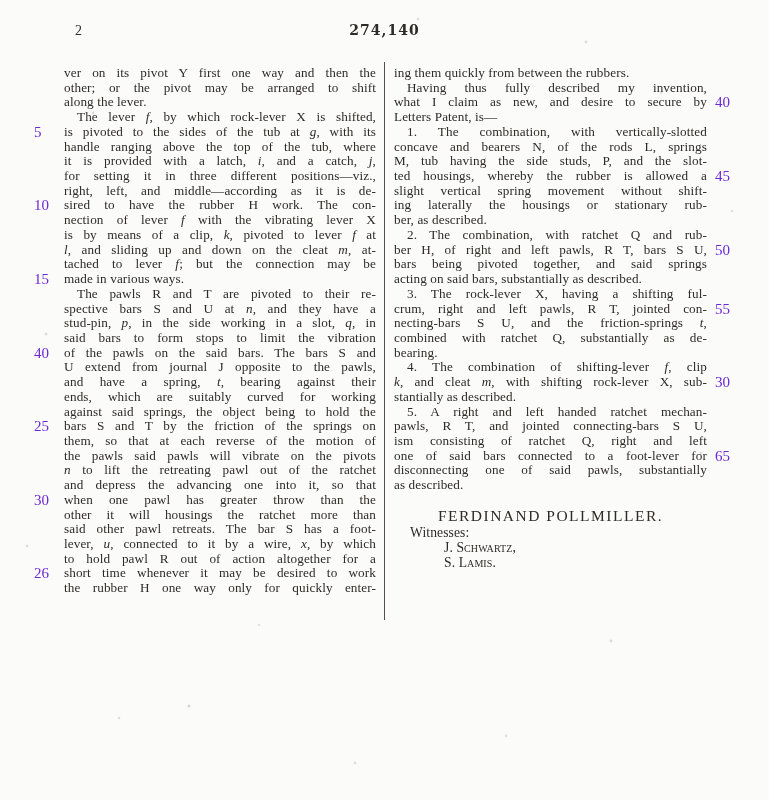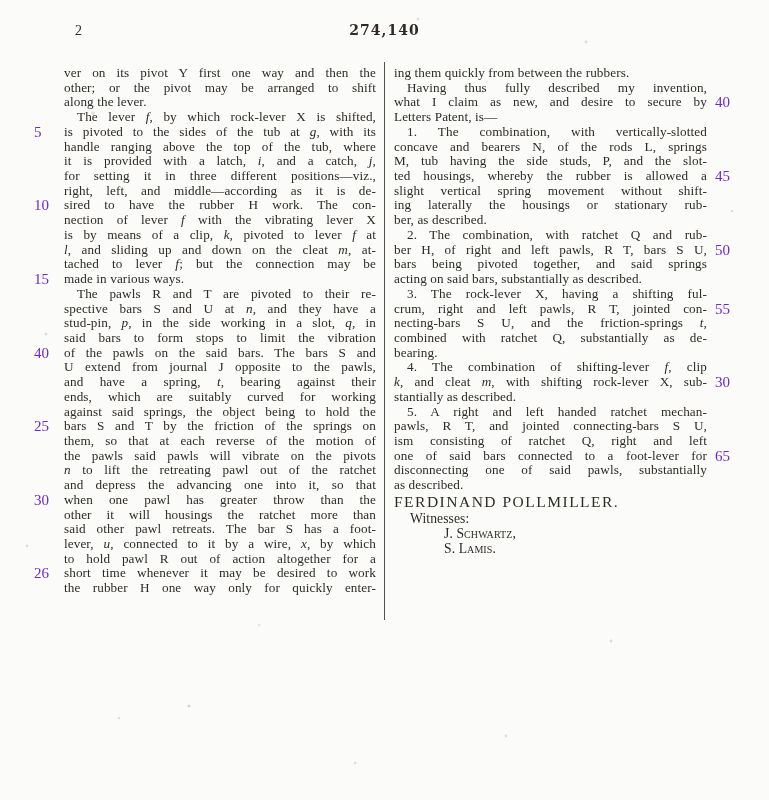--- a/index.html
+++ b/index.html
@@ -90,22 +90,22 @@
   .line.indent { padding-left: 13px; }
   .lnum, .rnum {
     position: absolute;
     font-size: 15px;
     line-height: 14.72px;
     color: #6d28d9;
   }
   .lnum { left: -30px; width: 20px; text-align: right; }
   .rnum { right: -34px; width: 30px; text-align: left; padding-left: 4px; box-sizing: border-box; }
   .signature {
-    margin-top: 0;
-    text-align: left;
+    margin-top: 14px;
+    text-align: center;
     font-size: 15.5px;
     letter-spacing: 1.5px;
     line-height: 18px;
   }
   .witnesses-label {
     font-size: 13.6px;
     line-height: 15px;
     padding-left: 16px;
   }
   .witness {

